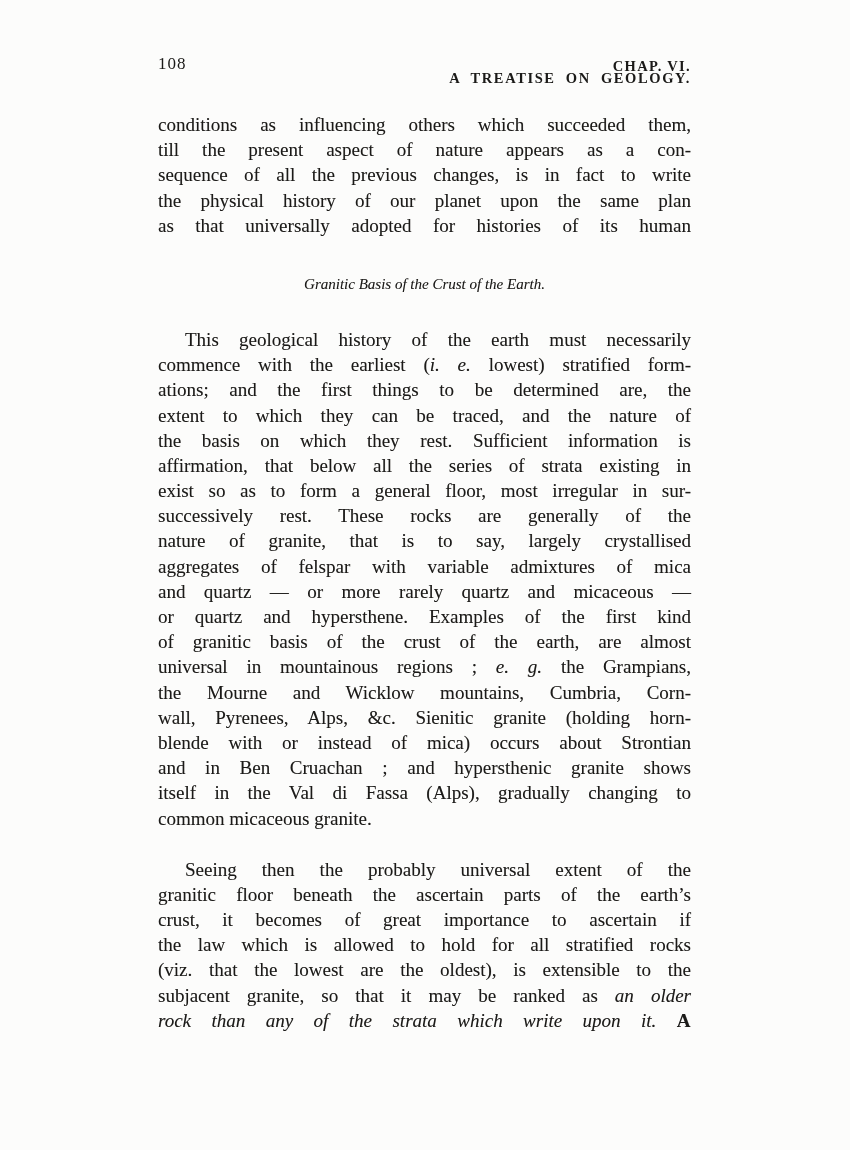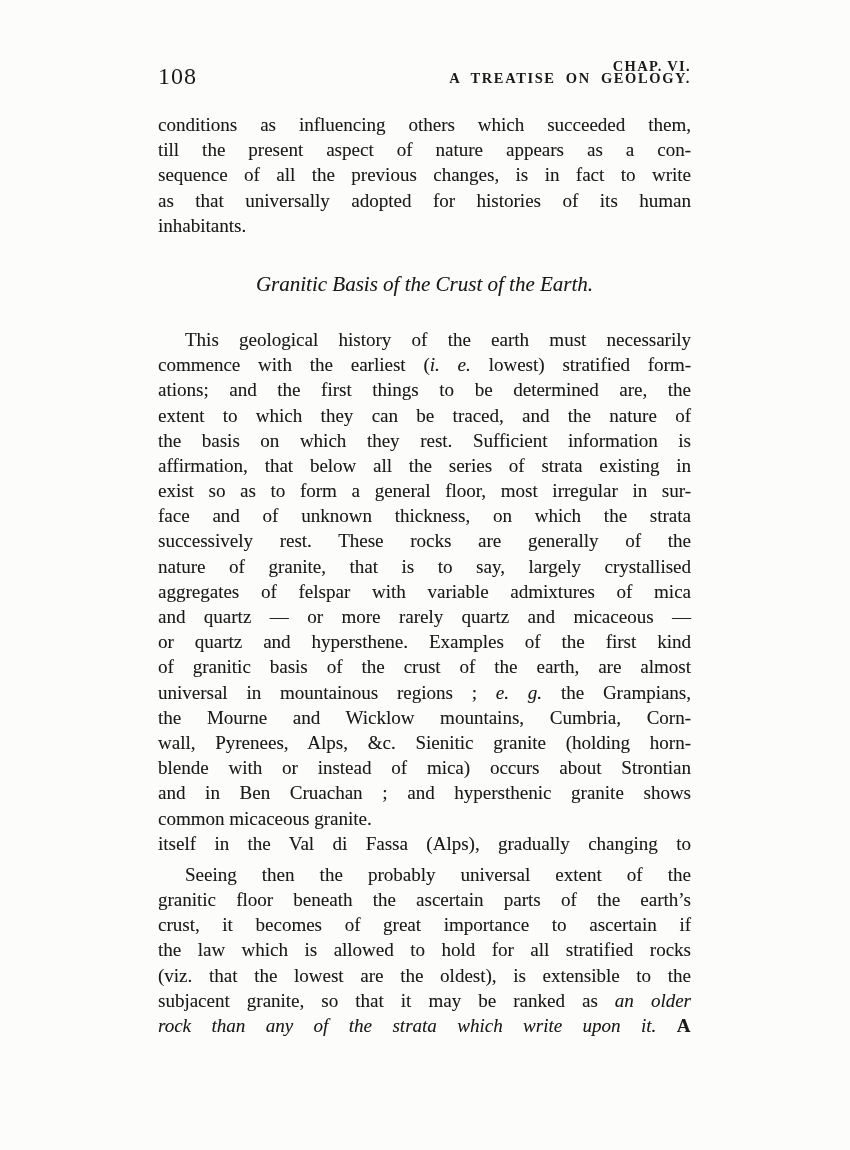--- a/index.html
+++ b/index.html
@@ -28,22 +28,22 @@
   .running-head{
     position:absolute;
     left:158px;
     top:54px;
     width:533px;
     height:26px;
   }
   .page-number{
     position:absolute;
     left:0;
-    top:9px;
-    font-size:24px;
+    top:0;
+    font-size:17px;
     letter-spacing:1px;
   }
   .running-title{
     position:absolute;
     left:0;
     right:0;
     top:4px;
     text-align:right;
     font-size:14.5px;
     font-weight:bold;
@@ -90,66 +90,65 @@
   }
   .bold{
     font-weight:bold;
     letter-spacing:0.5px;
   }
   .heading{
     margin-top:34px;
     line-height:25px;
     text-align:center;
     font-style:italic;
-    font-size:21px;
+    font-size:15px;
     text-shadow:0.2px 0.2px 0.4px rgba(25,23,20,0.30);
   }
   .paragraph.p2{ margin-top:30px; }
-  .paragraph.p3{ margin-top:6px; }
+  .paragraph.p3{ margin-top:26px; }
 </style>
 </head>
 <body>
 
 <div class="page">
   <header class="running-head">
     <span class="page-number">108</span>
     <span class="running-title">A TREATISE ON GEOLOGY.</span>
     <span class="chapter-label">CHAP. VI.</span>
   </header>
   <main class="text-block">
       <div class="paragraph p0">
         <div class="line"><span>conditions as influencing others which succeeded them,</span></div>
         <div class="line"><span>till the present aspect of nature appears as a con-</span></div>
         <div class="line"><span>sequence of all the previous changes, is in fact to write</span></div>
+        <div class="line"><span>the physical history of our planet upon the same plan</span></div>
         <div class="line"><span>as that universally adopted for histories of its human</span></div>
-        <div class="line last"><span>inhabitants.</span></div>
       </div>
       <div class="heading">Granitic Basis of the Crust of the Earth.</div>
       <div class="paragraph p2">
         <div class="line indent"><span>This geological history of the earth must necessarily</span></div>
         <div class="line"><span>commence with the earliest (</span><span class="italic">i. e.</span><span> lowest) stratified form-</span></div>
         <div class="line"><span>ations; and the first things to be determined are, the</span></div>
         <div class="line"><span>extent to which they can be traced, and the nature of</span></div>
         <div class="line"><span>the basis on which they rest. Sufficient information is</span></div>
         <div class="line"><span>affirmation, that below all the series of strata existing in</span></div>
         <div class="line"><span>exist so as to form a general floor, most irregular in sur-</span></div>
-        <div class="line"><span>face and of unknown thickness, on which the strata</span></div>
         <div class="line"><span>successively rest. These rocks are generally of the</span></div>
         <div class="line"><span>nature of granite, that is to say, largely crystallised</span></div>
         <div class="line"><span>aggregates of felspar with variable admixtures of mica</span></div>
         <div class="line"><span>and quartz — or more rarely quartz and micaceous —</span></div>
         <div class="line"><span>or quartz and hypersthene. Examples of the first kind</span></div>
         <div class="line"><span>of granitic basis of the crust of the earth, are almost</span></div>
         <div class="line"><span>universal in mountainous regions ; </span><span class="italic">e. g.</span><span> the Grampians,</span></div>
         <div class="line"><span>the Mourne and Wicklow mountains, Cumbria, Corn-</span></div>
         <div class="line"><span>wall, Pyrenees, Alps, &amp;c. Sienitic granite (holding horn-</span></div>
         <div class="line"><span>blende with or instead of mica) occurs about Strontian</span></div>
         <div class="line"><span>and in Ben Cruachan ; and hypersthenic granite shows</span></div>
+        <div class="line"><span>itself in the Val di Fassa (Alps), gradually changing to</span></div>
         <div class="line last"><span>common micaceous granite.</span></div>
-        <div class="line"><span>itself in the Val di Fassa (Alps), gradually changing to</span></div>
       </div>
       <div class="paragraph p3">
         <div class="line indent"><span>Seeing then the probably universal extent of the</span></div>
         <div class="line"><span>granitic floor beneath the ascertain parts of the earth’s</span></div>
         <div class="line"><span>crust, it becomes of great importance to ascertain if</span></div>
         <div class="line"><span>the law which is allowed to hold for all stratified rocks</span></div>
         <div class="line"><span>(viz. that the lowest are the oldest), is extensible to the</span></div>
         <div class="line"><span>subjacent granite, so that it may be ranked as </span><span class="italic">an older</span></div>
         <div class="line"><span class="italic">rock than any of the strata which write upon it.</span><span> </span><span class="bold">A</span></div>
       </div>

